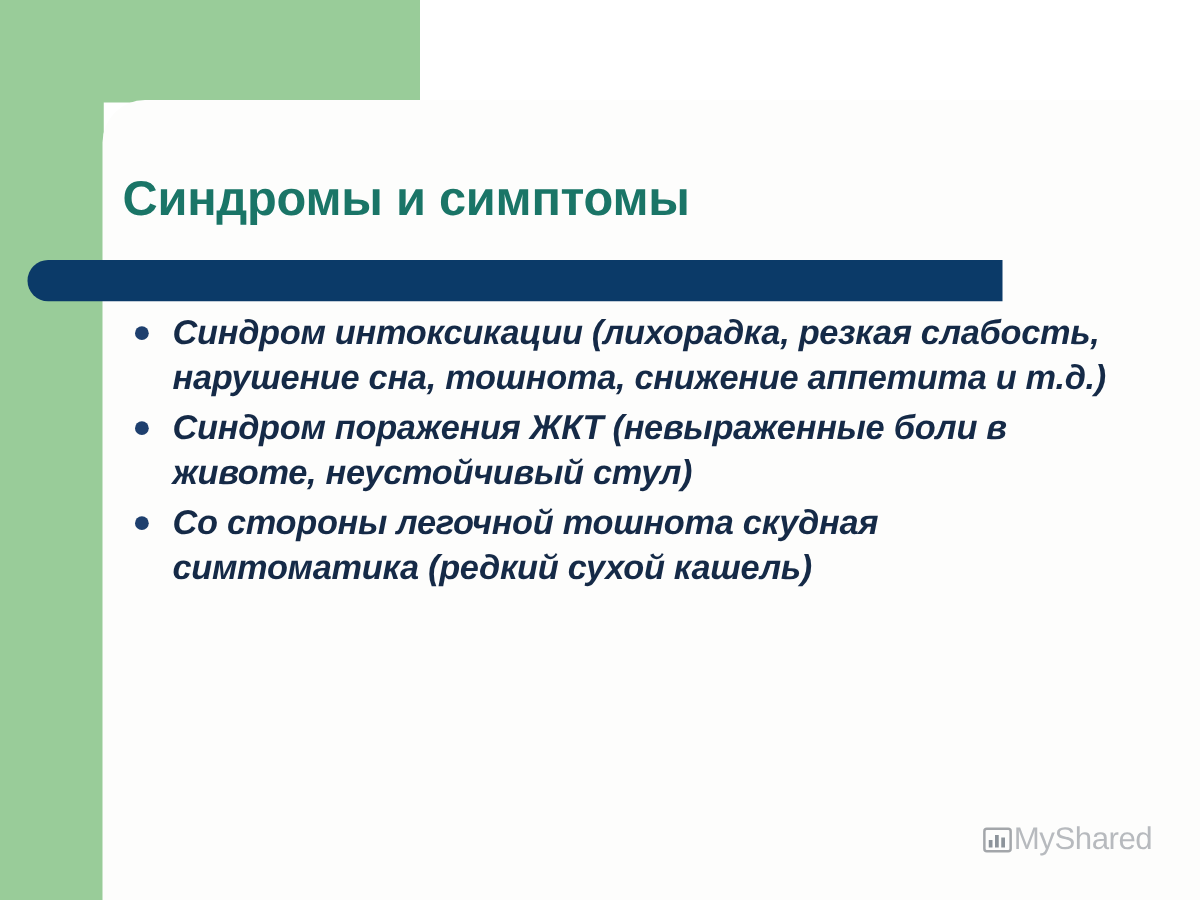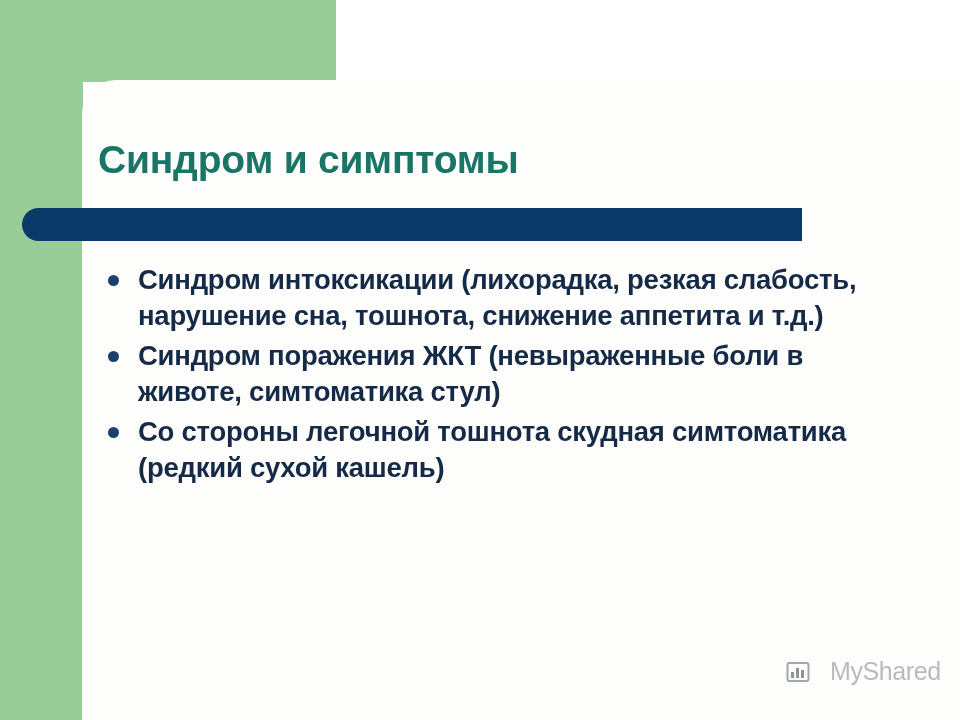--- a/index.html
+++ b/index.html
@@ -72,25 +72,26 @@
     height: 33px;
     background: #0b3a68;
     border-top-left-radius: 17px;
     border-bottom-left-radius: 17px;
   }
 
   
   .bullet-list {
     position: absolute;
     left: 102px;
-    top: 262px;
+    top: 248px;
     width: 790px;
     margin: 0;
     padding: 0;
     list-style: none;
+    font-style: italic;
   }
   .bullet-item {
     position: relative;
     padding-left: 36px;
     margin: 0 0 4px 0;
     color: #152a47;
     font-size: 27.5px;
     font-weight: bold;
     line-height: 36px;
     letter-spacing: -0.25px;
@@ -108,21 +109,21 @@
     display: block;
   }
 
   
   .watermark {
     position: absolute;
     left: 786px;
     top: 659px;
     display: flex;
     align-items: center;
-    gap: 20px;
+    gap: 1px;
     opacity: 0.62;
     pointer-events: none;
   }
   .watermark-icon {
     width: 24px;
     height: 24px;
     flex: 0 0 auto;
   }
   .watermark-label {
     color: #8d9299;
@@ -134,32 +135,32 @@
 </style>
 </head>
 <body>
 
 <div id="slide">
 
   <div class="green-top-block"></div>
   <div class="green-left-strip"></div>
   <div class="white-panel"></div>
 
-  <h1 class="title">Синдром и симптомы</h1>
+  <h1 class="title">Синдромы и симптомы</h1>
 
   <div class="divider-bar"></div>
 
   <ul class="bullet-list">
     <li class="bullet-item">
       <span class="bullet-marker"></span>
       <span class="bullet-text">Синдром интоксикации (лихорадка, резкая слабость, нарушение сна, тошнота, снижение аппетита и т.д.)</span>
     </li>
     <li class="bullet-item">
       <span class="bullet-marker"></span>
-      <span class="bullet-text">Синдром поражения ЖКТ (невыраженные боли в животе, симтоматика стул)</span>
+      <span class="bullet-text">Синдром поражения ЖКТ (невыраженные боли в животе, неустойчивый стул)</span>
     </li>
     <li class="bullet-item">
       <span class="bullet-marker"></span>
       <span class="bullet-text">Со стороны легочной тошнота скудная симтоматика (редкий сухой кашель)</span>
     </li>
   </ul>
 
   <div class="watermark">
     <svg class="watermark-icon" viewBox="0 0 24 24">
       <rect x="1.5" y="3" width="21" height="18" rx="2" fill="none" stroke="#6d7278" stroke-width="2"></rect>

